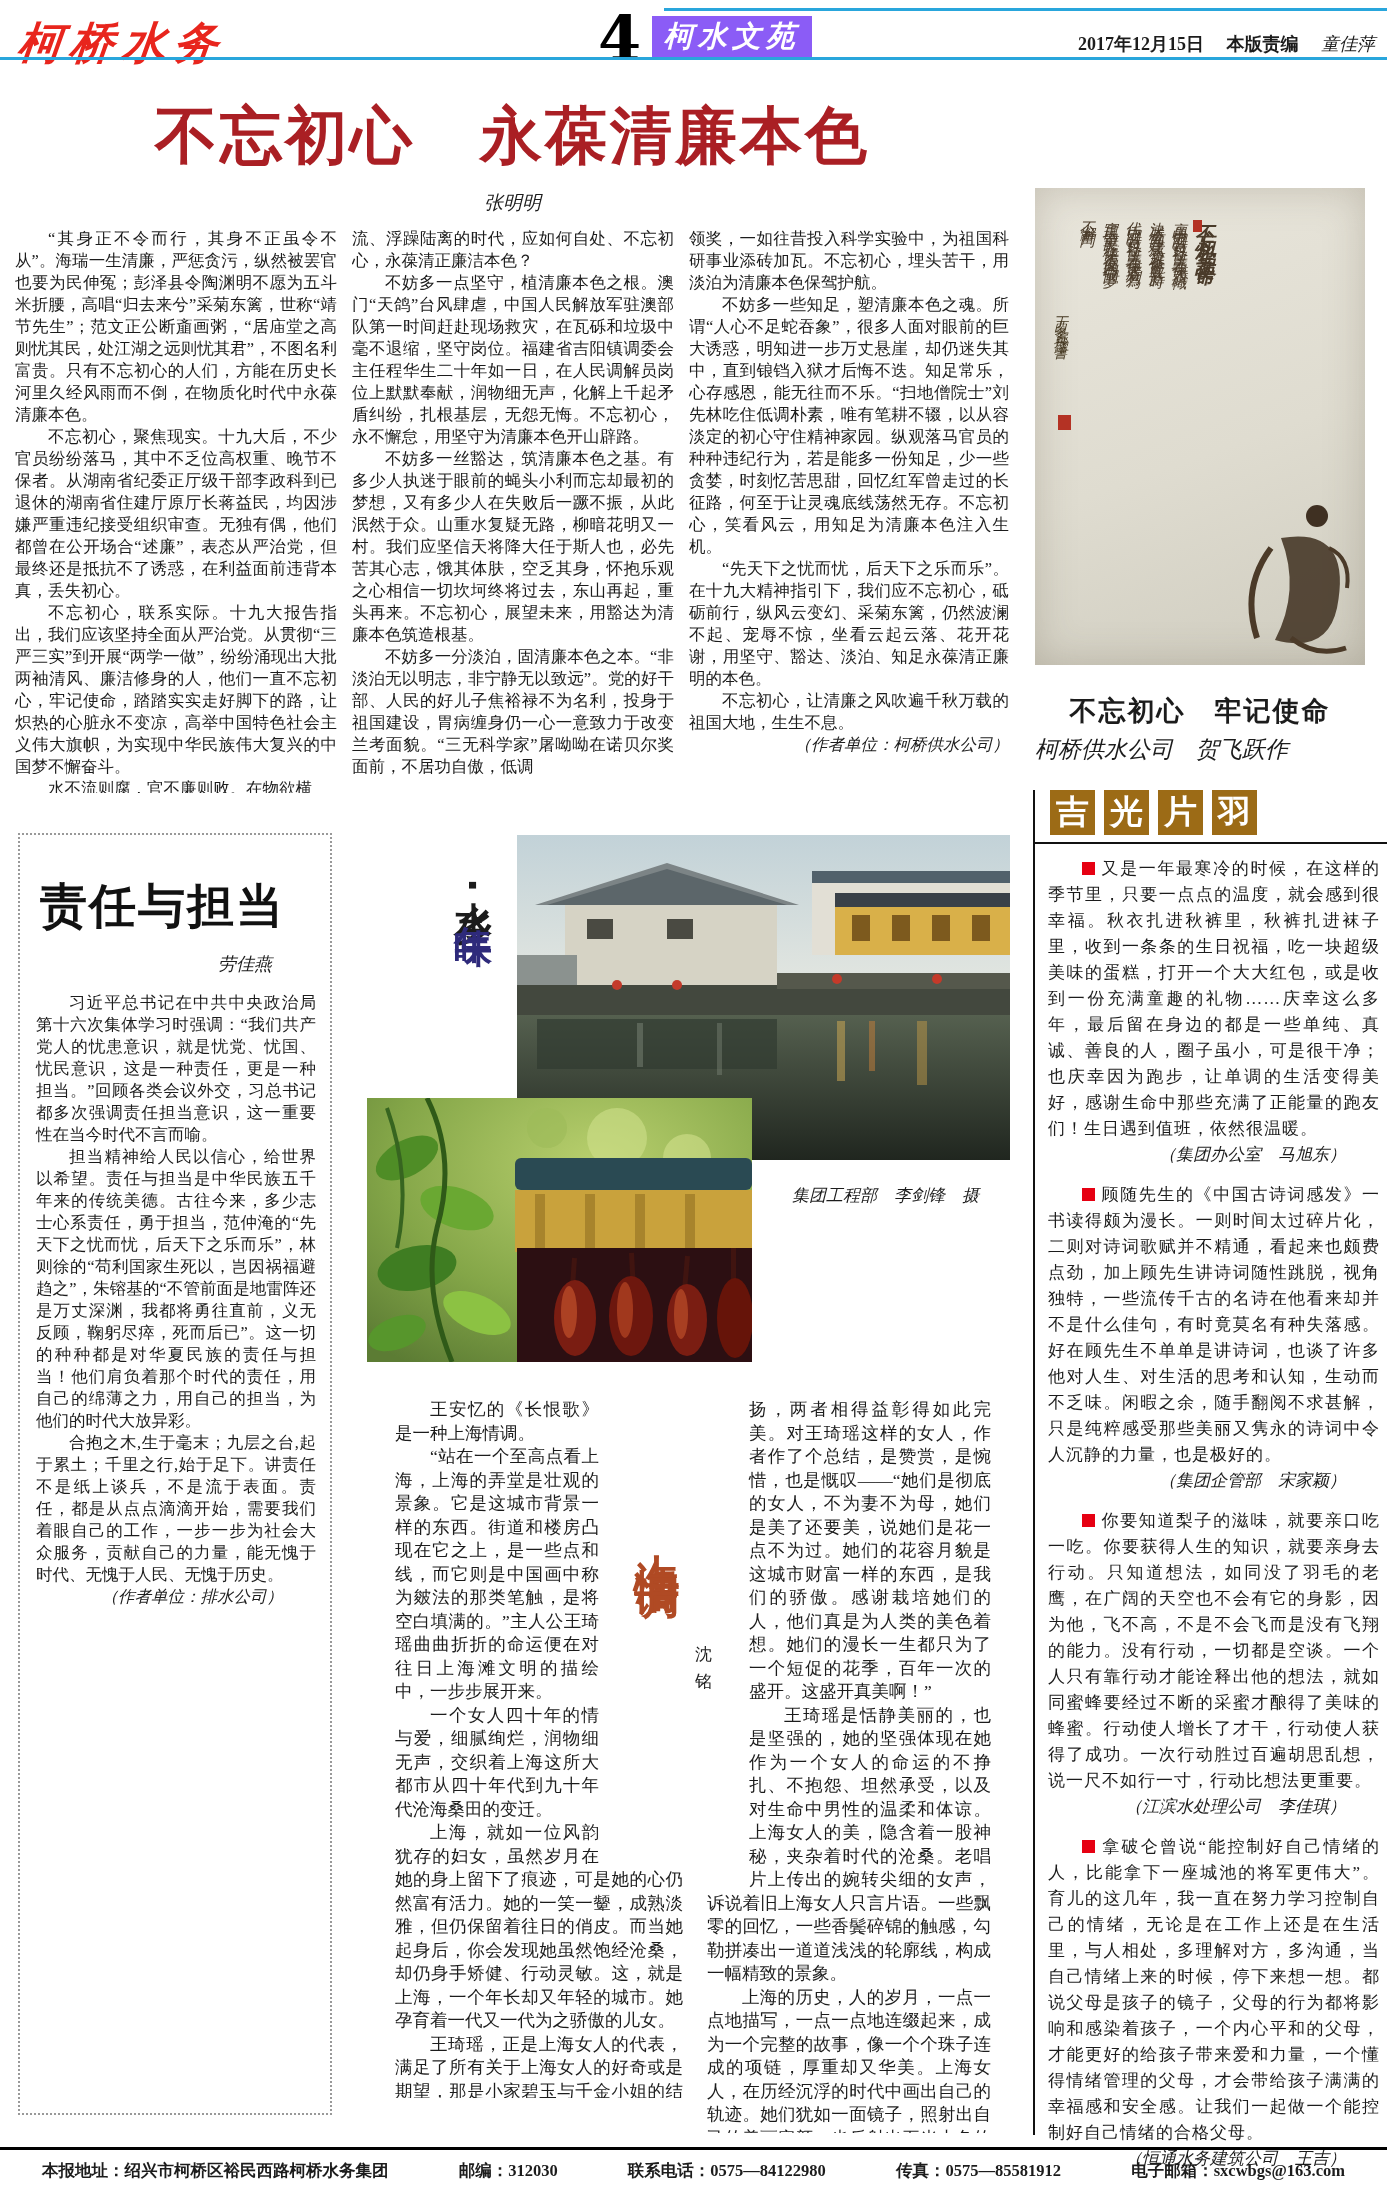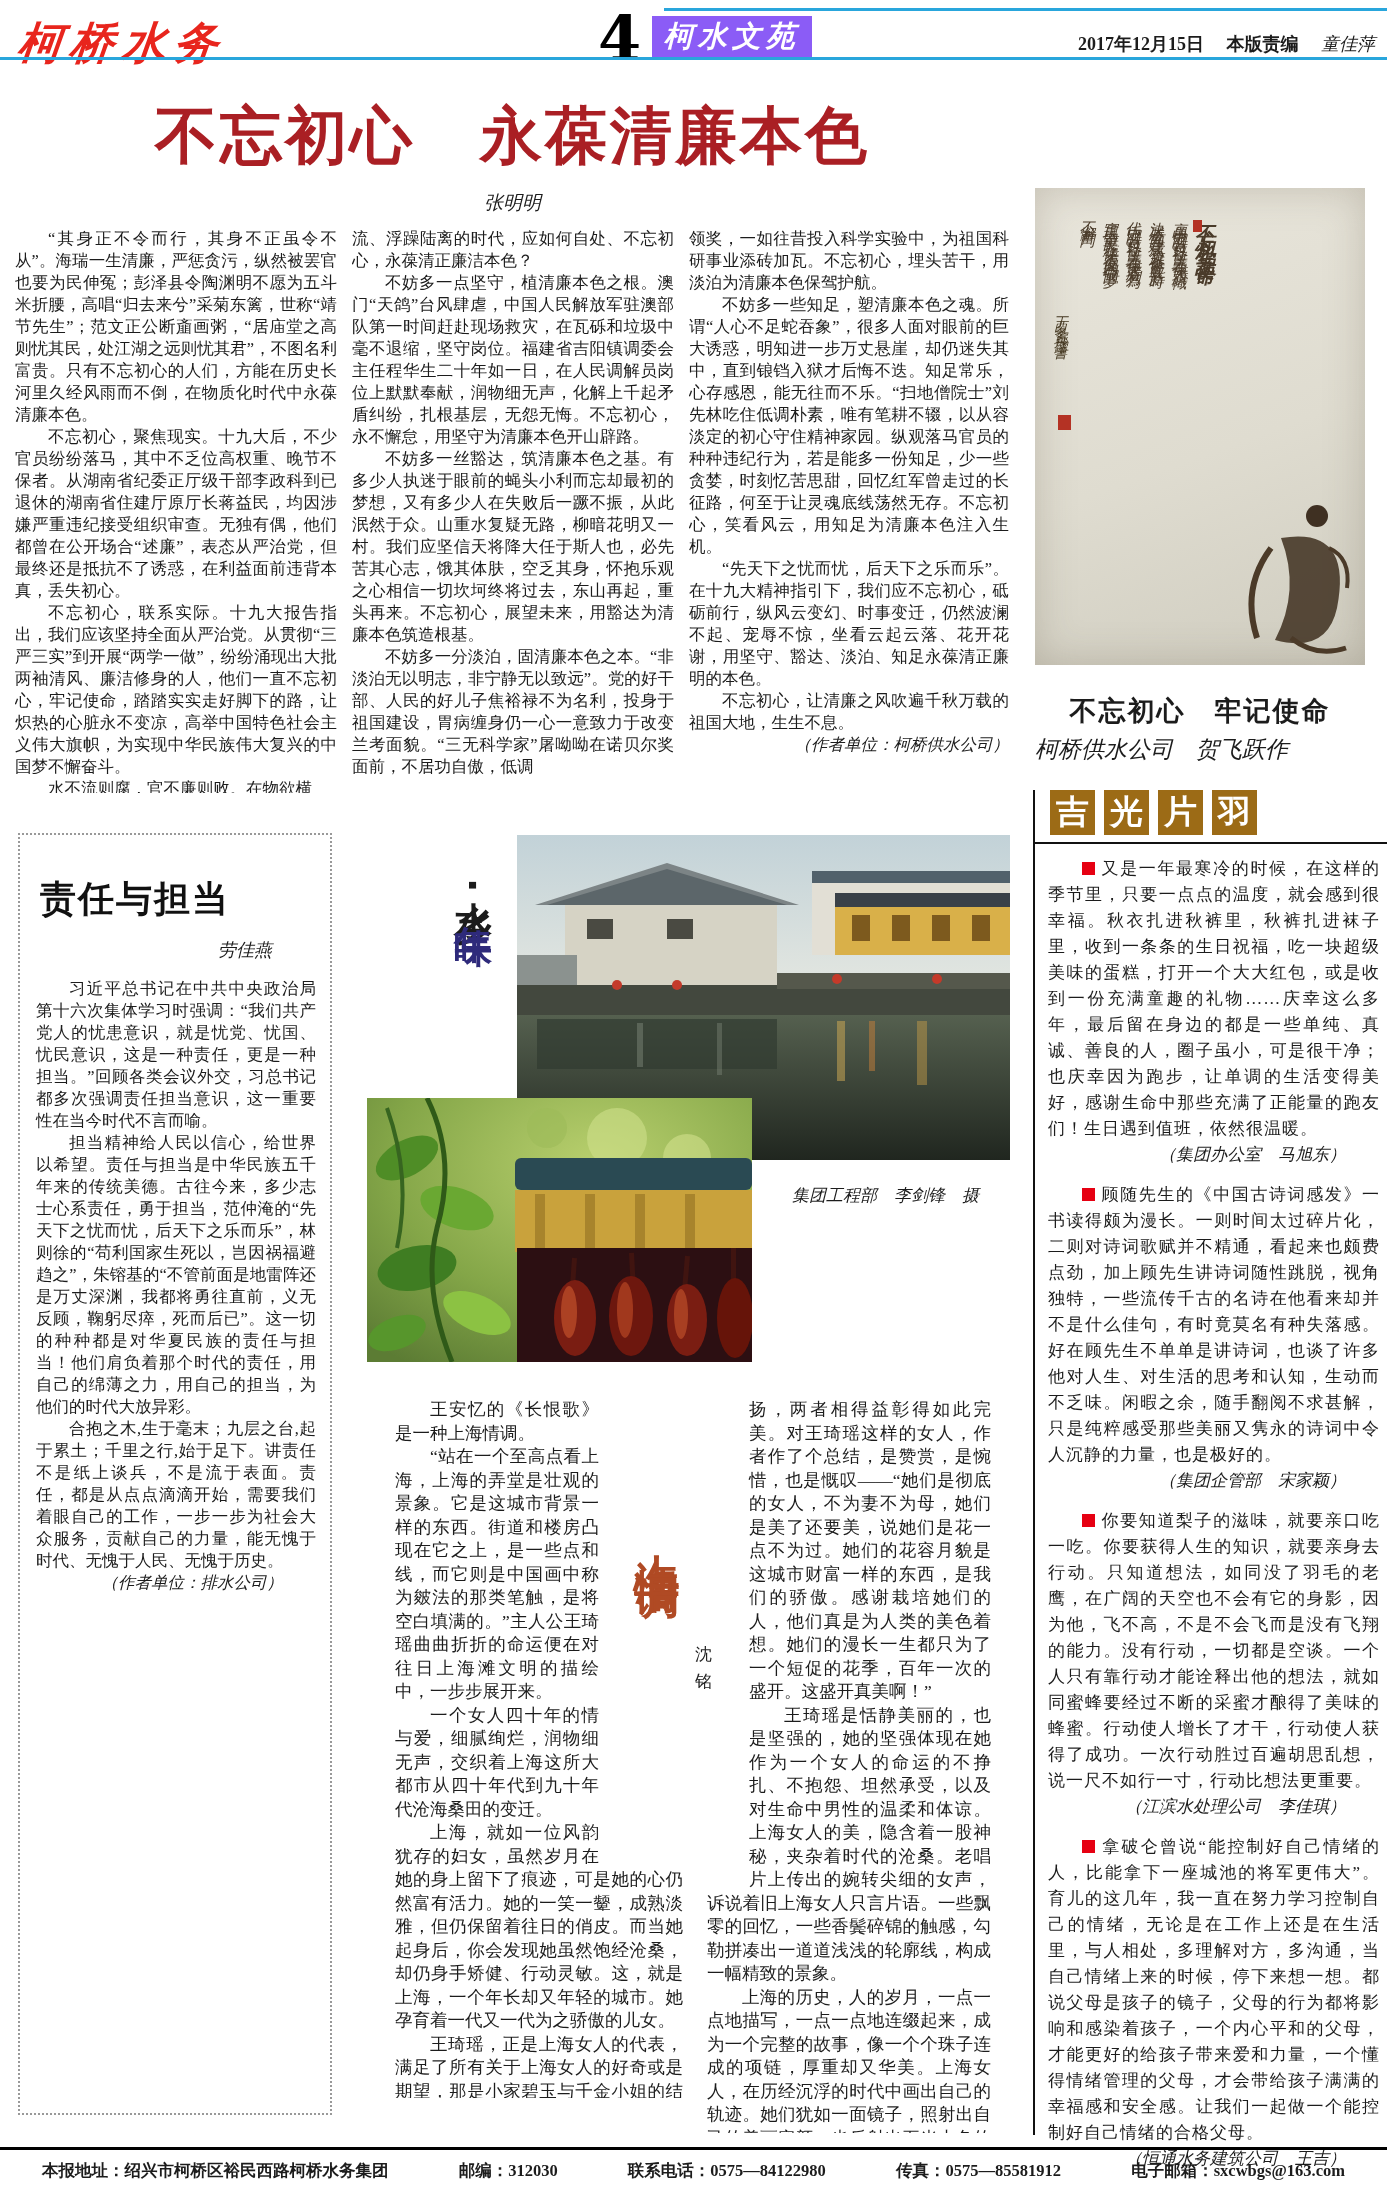--- a/index.html
+++ b/index.html
@@ -43,21 +43,21 @@
   .vcol.big{font-size:19px;letter-spacing:6px;font-weight:bold;}
   .signature{position:absolute;left:16px;top:118px;height:240px;writing-mode:vertical-rl;
         font-size:13px;letter-spacing:5px;color:#43361f;font-style:italic;}
   .seal{position:absolute;background:#b43224;}
   .caption-title{left:1035px;top:693px;width:330px;text-align:center;font-size:27px;font-weight:bold;
         font-family:"DejaVu Sans","Liberation Sans",sans-serif;letter-spacing:2px;}
   .caption-credit{left:1035px;top:734px;width:330px;text-align:left;font-size:23px;font-style:italic;}
 
   
   .duty-box{left:18px;top:833px;width:310px;height:1278px;border:2px dotted #999;}
-  .duty-title{margin:40px 0 4px 20px;font-size:36px;font-weight:bold;letter-spacing:2px;
+  .duty-title{margin:40px 0 4px 20px;font-size:47px;font-weight:bold;letter-spacing:2px;
         font-family:"DejaVu Sans","Liberation Sans",sans-serif;color:#111;}
   .duty-author{margin:14px 58px 16px 0;text-align:right;font-size:18px;font-style:italic;}
   .duty-text{margin:0 14px 0 16px;font-size:16.5px;line-height:22px;text-align:justify;}
   .duty-text .para{margin:0;}
   .duty-text .ar{padding-right:2em;}
 
   
   .photo{overflow:hidden;}
   .photo1{left:517px;top:835px;width:493px;height:325px;z-index:1;}
   .photo2{left:367px;top:1098px;width:385px;height:264px;z-index:2;}
@@ -122,21 +122,21 @@
     </div>
   <div class="abs col lead-c2">
       <div class="para">流、浮躁陆离的时代，应如何自处、不忘初心，永葆清正廉洁本色？</div>
       <div class="para ind">不妨多一点坚守，植清廉本色之根。澳门“天鸽”台风肆虐，中国人民解放军驻澳部队第一时间赶赴现场救灾，在瓦砾和垃圾中毫不退缩，坚守岗位。福建省吉阳镇调委会主任程华生二十年如一日，在人民调解员岗位上默默奉献，润物细无声，化解上千起矛盾纠纷，扎根基层，无怨无悔。不忘初心，永不懈怠，用坚守为清廉本色开山辟路。</div>
       <div class="para ind">不妨多一丝豁达，筑清廉本色之基。有多少人执迷于眼前的蝇头小利而忘却最初的梦想，又有多少人在失败后一蹶不振，从此泯然于众。山重水复疑无路，柳暗花明又一村。我们应坚信天将降大任于斯人也，必先苦其心志，饿其体肤，空乏其身，怀抱乐观之心相信一切坎坷终将过去，东山再起，重头再来。不忘初心，展望未来，用豁达为清廉本色筑造根基。</div>
       <div class="para ind">不妨多一分淡泊，固清廉本色之本。“非淡泊无以明志，非宁静无以致远”。党的好干部、人民的好儿子焦裕禄不为名利，投身于祖国建设，胃病缠身仍一心一意致力于改变兰考面貌。“三无科学家”屠呦呦在诺贝尔奖面前，不居功自傲，低调</div>
     </div>
   <div class="abs col lead-c3">
       <div class="para">领奖，一如往昔投入科学实验中，为祖国科研事业添砖加瓦。不忘初心，埋头苦干，用淡泊为清廉本色保驾护航。</div>
       <div class="para ind">不妨多一些知足，塑清廉本色之魂。所谓“人心不足蛇吞象”，很多人面对眼前的巨大诱惑，明知进一步万丈悬崖，却仍迷失其中，直到锒铛入狱才后悔不迭。知足常乐，心存感恩，能无往而不乐。“扫地僧院士”刘先林吃住低调朴素，唯有笔耕不辍，以从容淡定的初心守住精神家园。纵观落马官员的种种违纪行为，若是能多一份知足，少一些贪婪，时刻忆苦思甜，回忆红军曾走过的长征路，何至于让灵魂底线荡然无存。不忘初心，笑看风云，用知足为清廉本色注入生机。</div>
-      <div class="para ind">“先天下之忧而忧，后天下之乐而乐”。在十九大精神指引下，我们应不忘初心，砥砺前行，纵风云变幻、时事变迁，仍然波澜不起、宠辱不惊，坐看云起云落、花开花谢，用坚守、豁达、淡泊、知足永葆清正廉明的本色。</div>
+      <div class="para ind">“先天下之忧而忧，后天下之乐而乐”。在十九大精神指引下，我们应不忘初心，砥砺前行，纵风云变幻、采菊东篱，仍然波澜不起、宠辱不惊，坐看云起云落、花开花谢，用坚守、豁达、淡泊、知足永葆清正廉明的本色。</div>
       <div class="para ind">不忘初心，让清廉之风吹遍千秋万载的祖国大地，生生不息。</div>
       <div class="para ar">（作者单位：柯桥供水公司）</div>
     </div>
 
   <div class="abs callig">
     <div class="callig-cols">
         <div class="vcol big">不忘初心牢記使命</div>
         <div class="vcol">高舉中國特色社會主義偉大旗幟</div>
         <div class="vcol">決勝全面建成小康社會奪取新時</div>
         <div class="vcol">代中國特色社會主義偉大勝利為</div>

